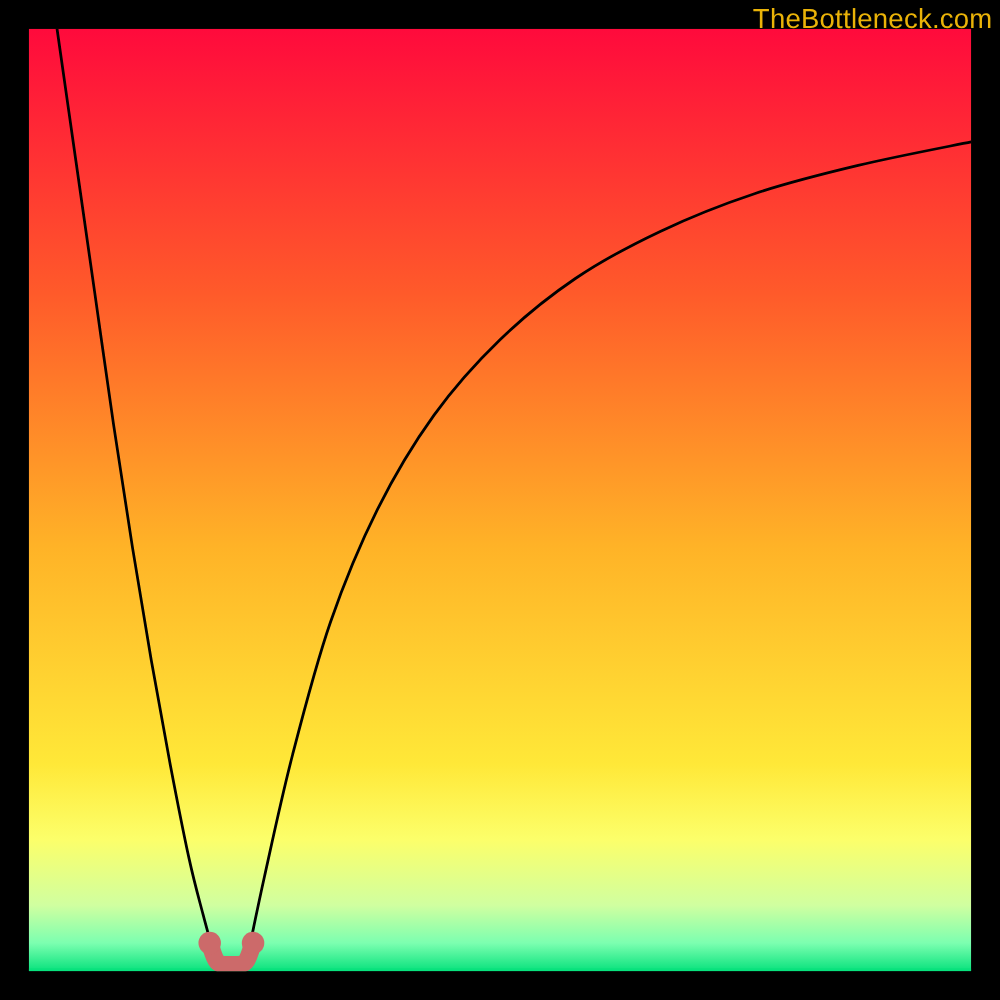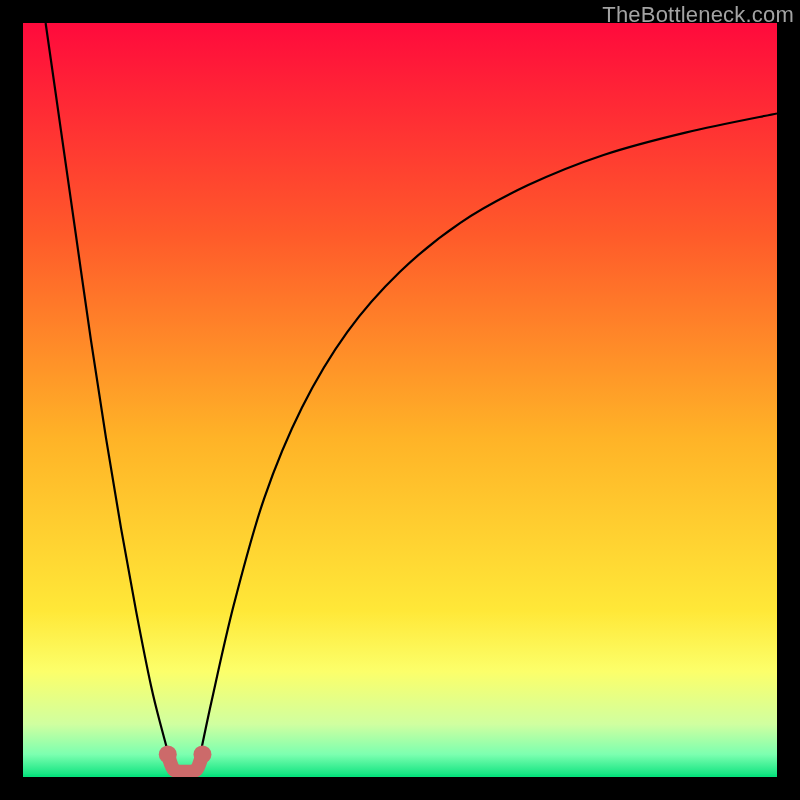--- a/index.html
+++ b/index.html
@@ -25,21 +25,21 @@
     top: 0;
     width: 754px;
     height: 754px;
   }
   .watermark {
     position: absolute;
     top: 2px;
     right: 6px;
     font-size: 22px;
     font-weight: 500;
-    color: #a3a3a3;
+    color: #eab308;
     letter-spacing: 0.2px;
     user-select: none;
   }
 </style>
 </head>
 <body>
 
 <div class="frame">
   <svg class="plot-area" viewBox="0 0 754 754" preserveAspectRatio="none">
     <defs>

